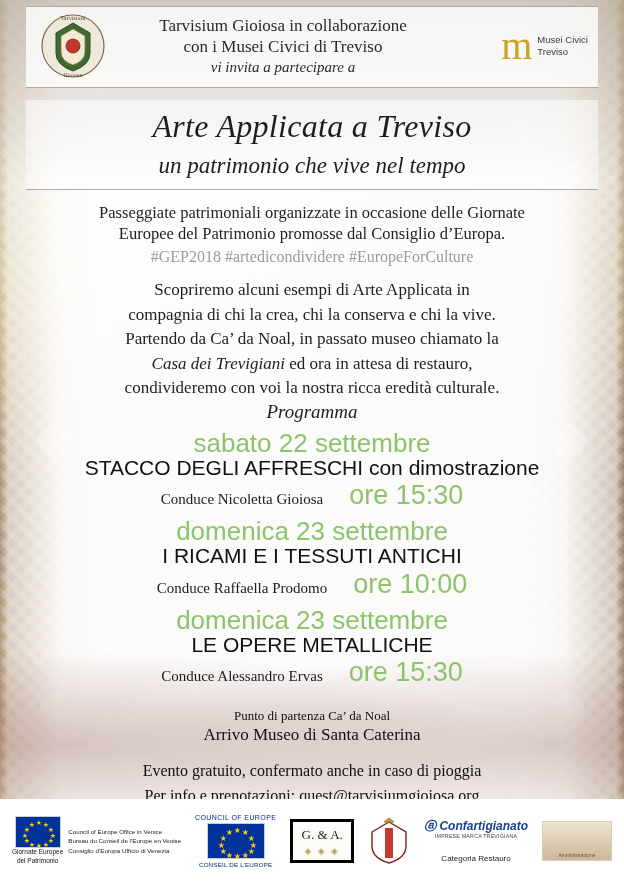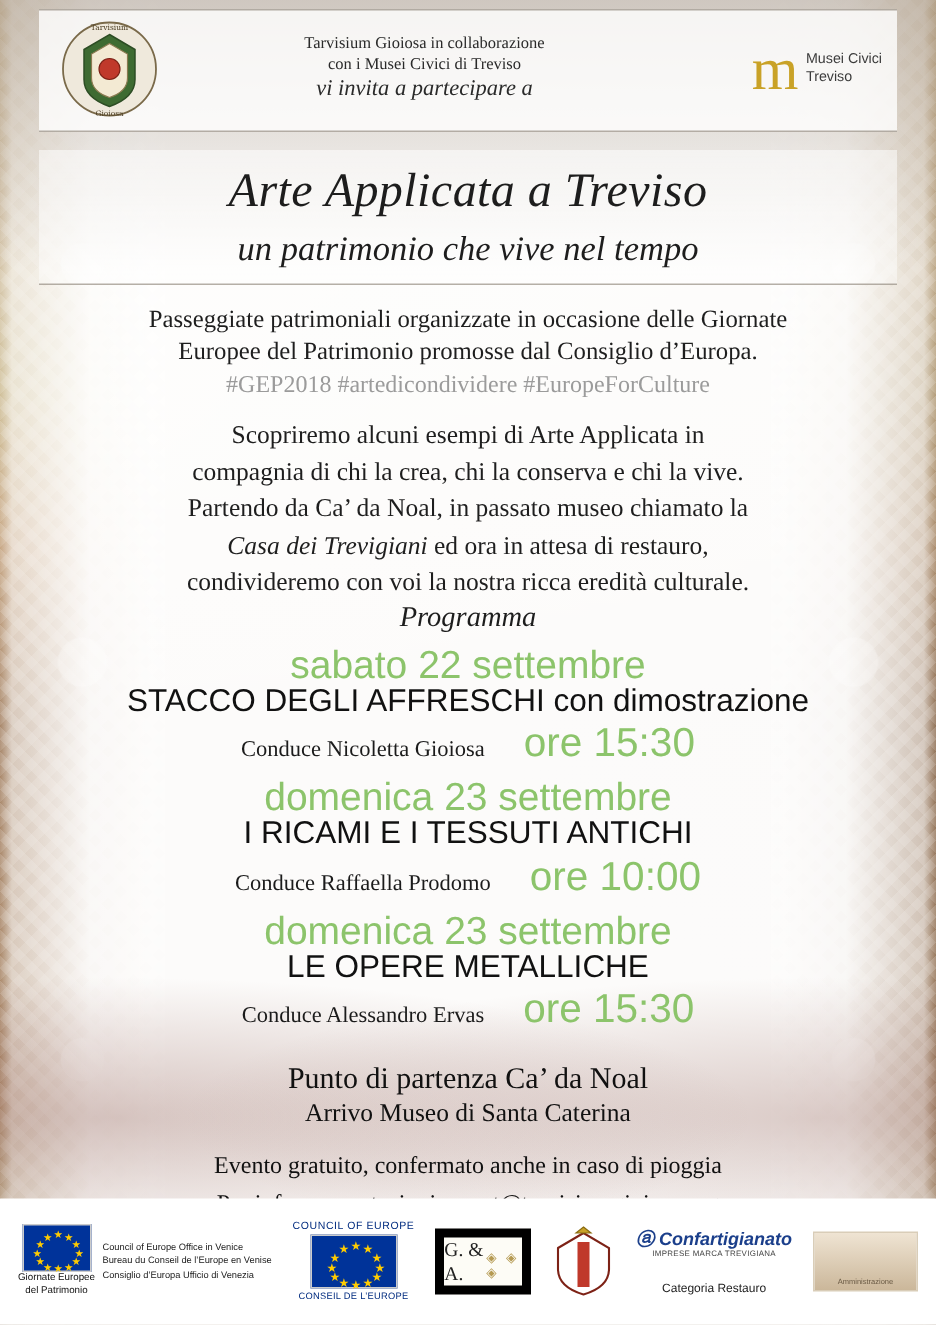--- a/index.html
+++ b/index.html
@@ -66,21 +66,21 @@
     min-height:78px;
   }
   .crest { width:74px; flex:0 0 74px; display:flex; justify-content:center; }
   .crest svg { display:block; }
   .header-text {
     flex:1 1 auto;
     text-align:center;
     line-height:1.22;
     color:#2a2a2a;
   }
-  .header-text .l1, .header-text .l2 { font-size:11px; }
+  .header-text .l1, .header-text .l2 { font-size:17px; }
   .header-text .l3 { font-size:15px; font-style:italic; }
   .civici { flex:0 0 132px; display:flex; align-items:center; gap:5px; justify-content:flex-end; }
   .civici-mark { color:#c9a227; font-size:40px; line-height:1; font-family:"Liberation Serif", serif; }
   .civici-txt { font-size:9.5px; color:#3b3b3b; font-family:"Liberation Sans", sans-serif; line-height:1.25; }
 
   
   .title-block {
     margin:12px 26px 0 26px;
     text-align:center;
     padding:8px 0 10px 0;
@@ -114,21 +114,21 @@
   .sessions { margin-top:6px; }
   .session { text-align:center; margin-bottom:6px; }
   .s-date { font-size:26px; color:#8cc46b; line-height:1.12; font-family:"Liberation Sans", sans-serif; }
   .s-title { font-size:21px; color:#111; line-height:1.15; margin-top:-2px; font-family:"Liberation Sans", sans-serif; }
   .s-row { line-height:1.15; }
   .s-cond { font-size:15px; color:#1b1b1b; }
   .s-time { font-size:27px; color:#8cc46b; margin-left:22px; font-family:Liberation Sans, sans-serif; }
 
   
   .meeting { margin-top:14px; text-align:center; color:#111; }
-  .meeting .m1 { font-size:20px; }
+  .meeting .m1 { font-size:13px; }
   .meeting .m2 { font-size:17px; margin-top:1px; }
 
   
   .info { margin-top:14px; text-align:center; color:#111; }
   .info div { font-size:16px; line-height:1.55; }
   .social {
     margin-top:8px; display:flex; align-items:center; justify-content:center; gap:8px;
     font-size:17px; color:#111;
   }
   .fb {
@@ -156,22 +156,22 @@
   .gep { font-family:"Liberation Sans", sans-serif; font-size:6.5px; color:#111; line-height:1.35; text-align:center; }
   .coe-txt { font-family:"Liberation Sans", sans-serif; font-size:6.2px; color:#1a1a1a; line-height:1.5; }
   .coe-block { text-align:center; font-family:"Liberation Sans", sans-serif; }
   .coe-block .coe-top { font-size:7px; letter-spacing:0.4px; color:#002b7f; }
   .coe-flag {
     width:58px; height:36px; background:#003399; margin:2px auto; position:relative; border:1px solid #ccc;
   }
   .coe-flag .star { position:absolute; color:#ffcc00; font-size:8px; line-height:8px; }
   .coe-block .coe-bot { font-size:6.2px; color:#002b7f; letter-spacing:0.2px; }
   .ga-box {
-    width:64px; height:44px; border:6px solid #000000; background:#fdfcf6;
-    display:flex; align-items:center; justify-content:center;
+    width:64px; height:44px; border:3px solid #000000; background:#fdfcf6;
+    display:flex; flex-direction:column; align-items:center; justify-content:center;
     font-family:"Liberation Serif", serif;
   }
   .ga-box .ga { font-size:13px; color:#222; }
   .ga-box .ga-dots { font-size:9px; color:#b59a52; letter-spacing:2px; margin-top:3px;}
   .crest-tv { width:42px; height:50px; }
   .conf {
     font-family:"Liberation Sans", sans-serif; text-align:center; line-height:1.2;
   }
   .conf .c1 { font-size:12px; color:#1b3f8b; font-weight:bold; font-style:italic; }
   .conf .c2 { font-size:5.3px; color:#444; letter-spacing:0.2px; }

